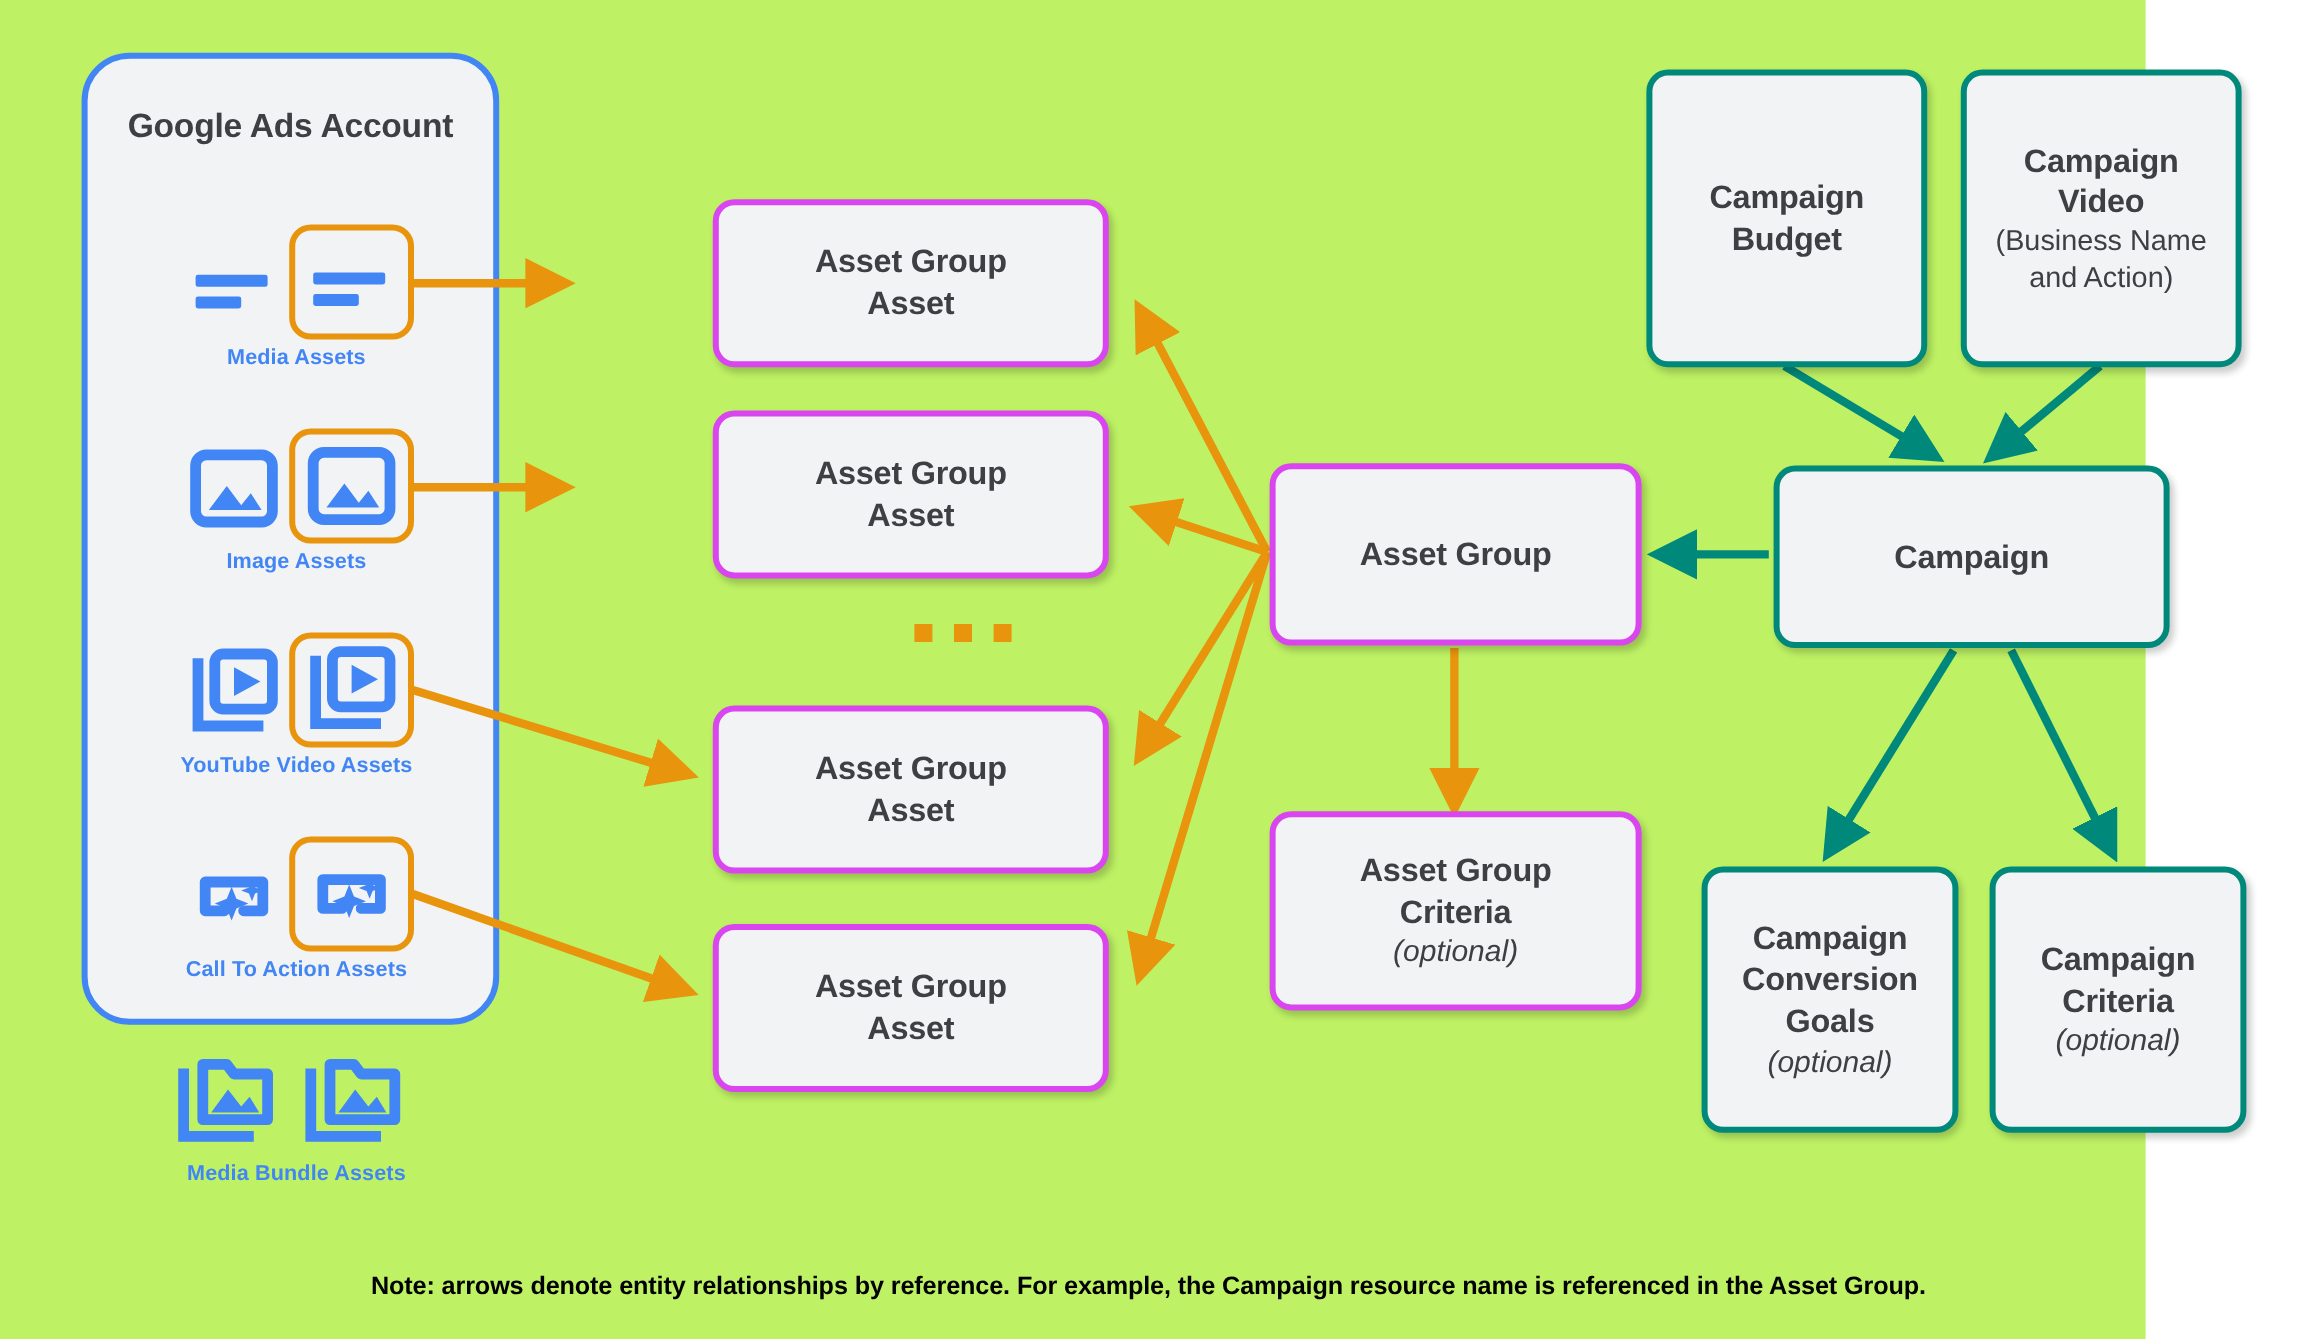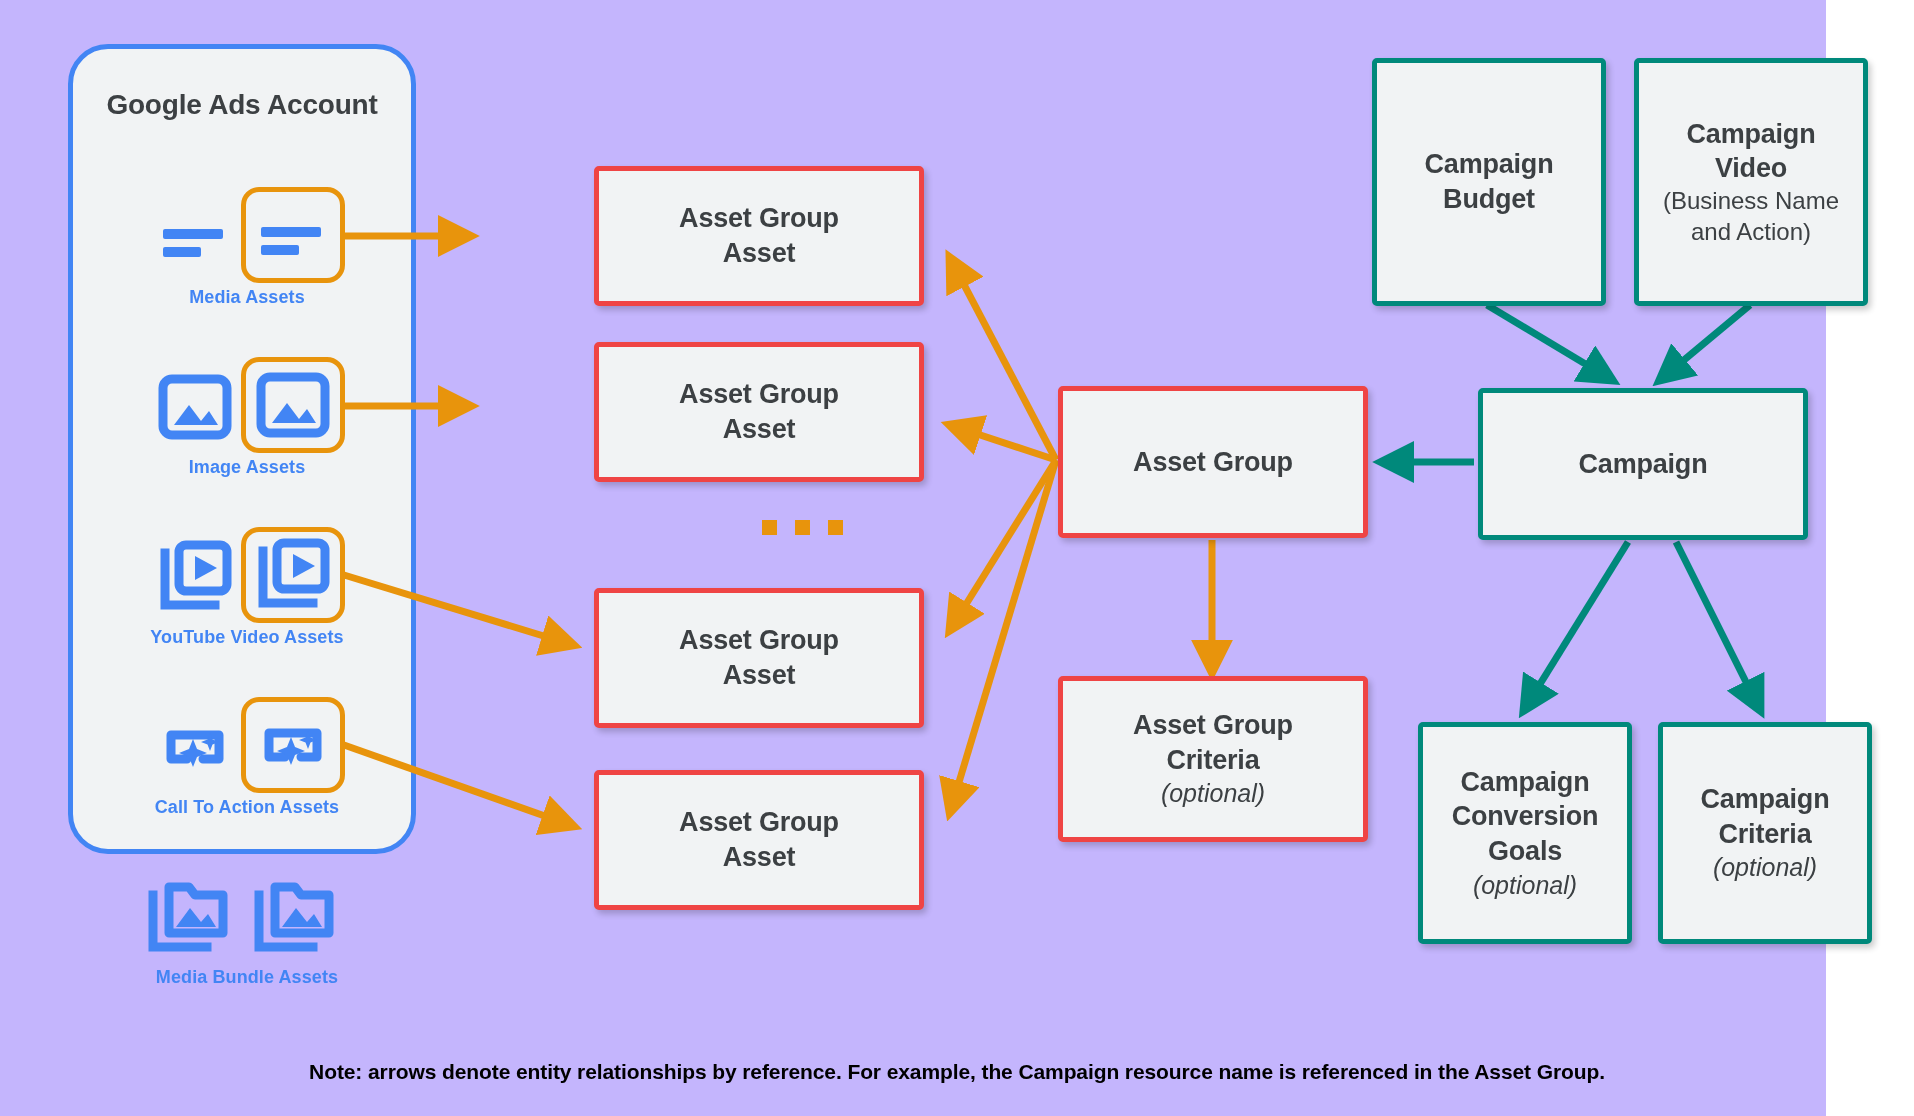--- a/index.html
+++ b/index.html
@@ -10,22 +10,21 @@
   body {
     font-family: "Liberation Sans", sans-serif;
     width: 1914px;
     height: 1116px;
     overflow: hidden;
   }
   #root {
     position: relative;
     width: 1788px;
     height: 1116px;
-    background: #c4b5fd;
-    padding-left: 38px;
+    background: #bef264;
   }
   svg.edges {
     position: absolute;
     left: 0;
     top: 0;
     width: 1914px;
     height: 1116px;
     pointer-events: none;
     z-index: 5;
   }
@@ -114,31 +113,31 @@
     font-size: 18px;
     font-weight: bold;
     color: #4285f4;
     letter-spacing: 0.1px;
   }
 
   
   .node {
     position: absolute;
     background: #f1f3f4;
-    border-radius: 5px;
+    border-radius: 18px;
     box-sizing: border-box;
     display: flex;
     align-items: center;
     justify-content: center;
     text-align: center;
     color: #3c4043;
     box-shadow: 3px 4px 6px rgba(0,0,0,0.20);
     z-index: 8;
   }
-  .node.orange { border: 5px solid #ef4444; justify-content: center; }
+  .node.orange { border: 5px solid #d946ef; justify-content: center; }
   .node.teal   { border: 5px solid #00897b; }
   .node .inner { padding: 4px 8px; }
   .node .t1 {
     font-size: 27px;
     font-weight: bold;
     line-height: 1.28;
     letter-spacing: -0.2px;
   }
   .node .t2 {
     font-size: 25px;

